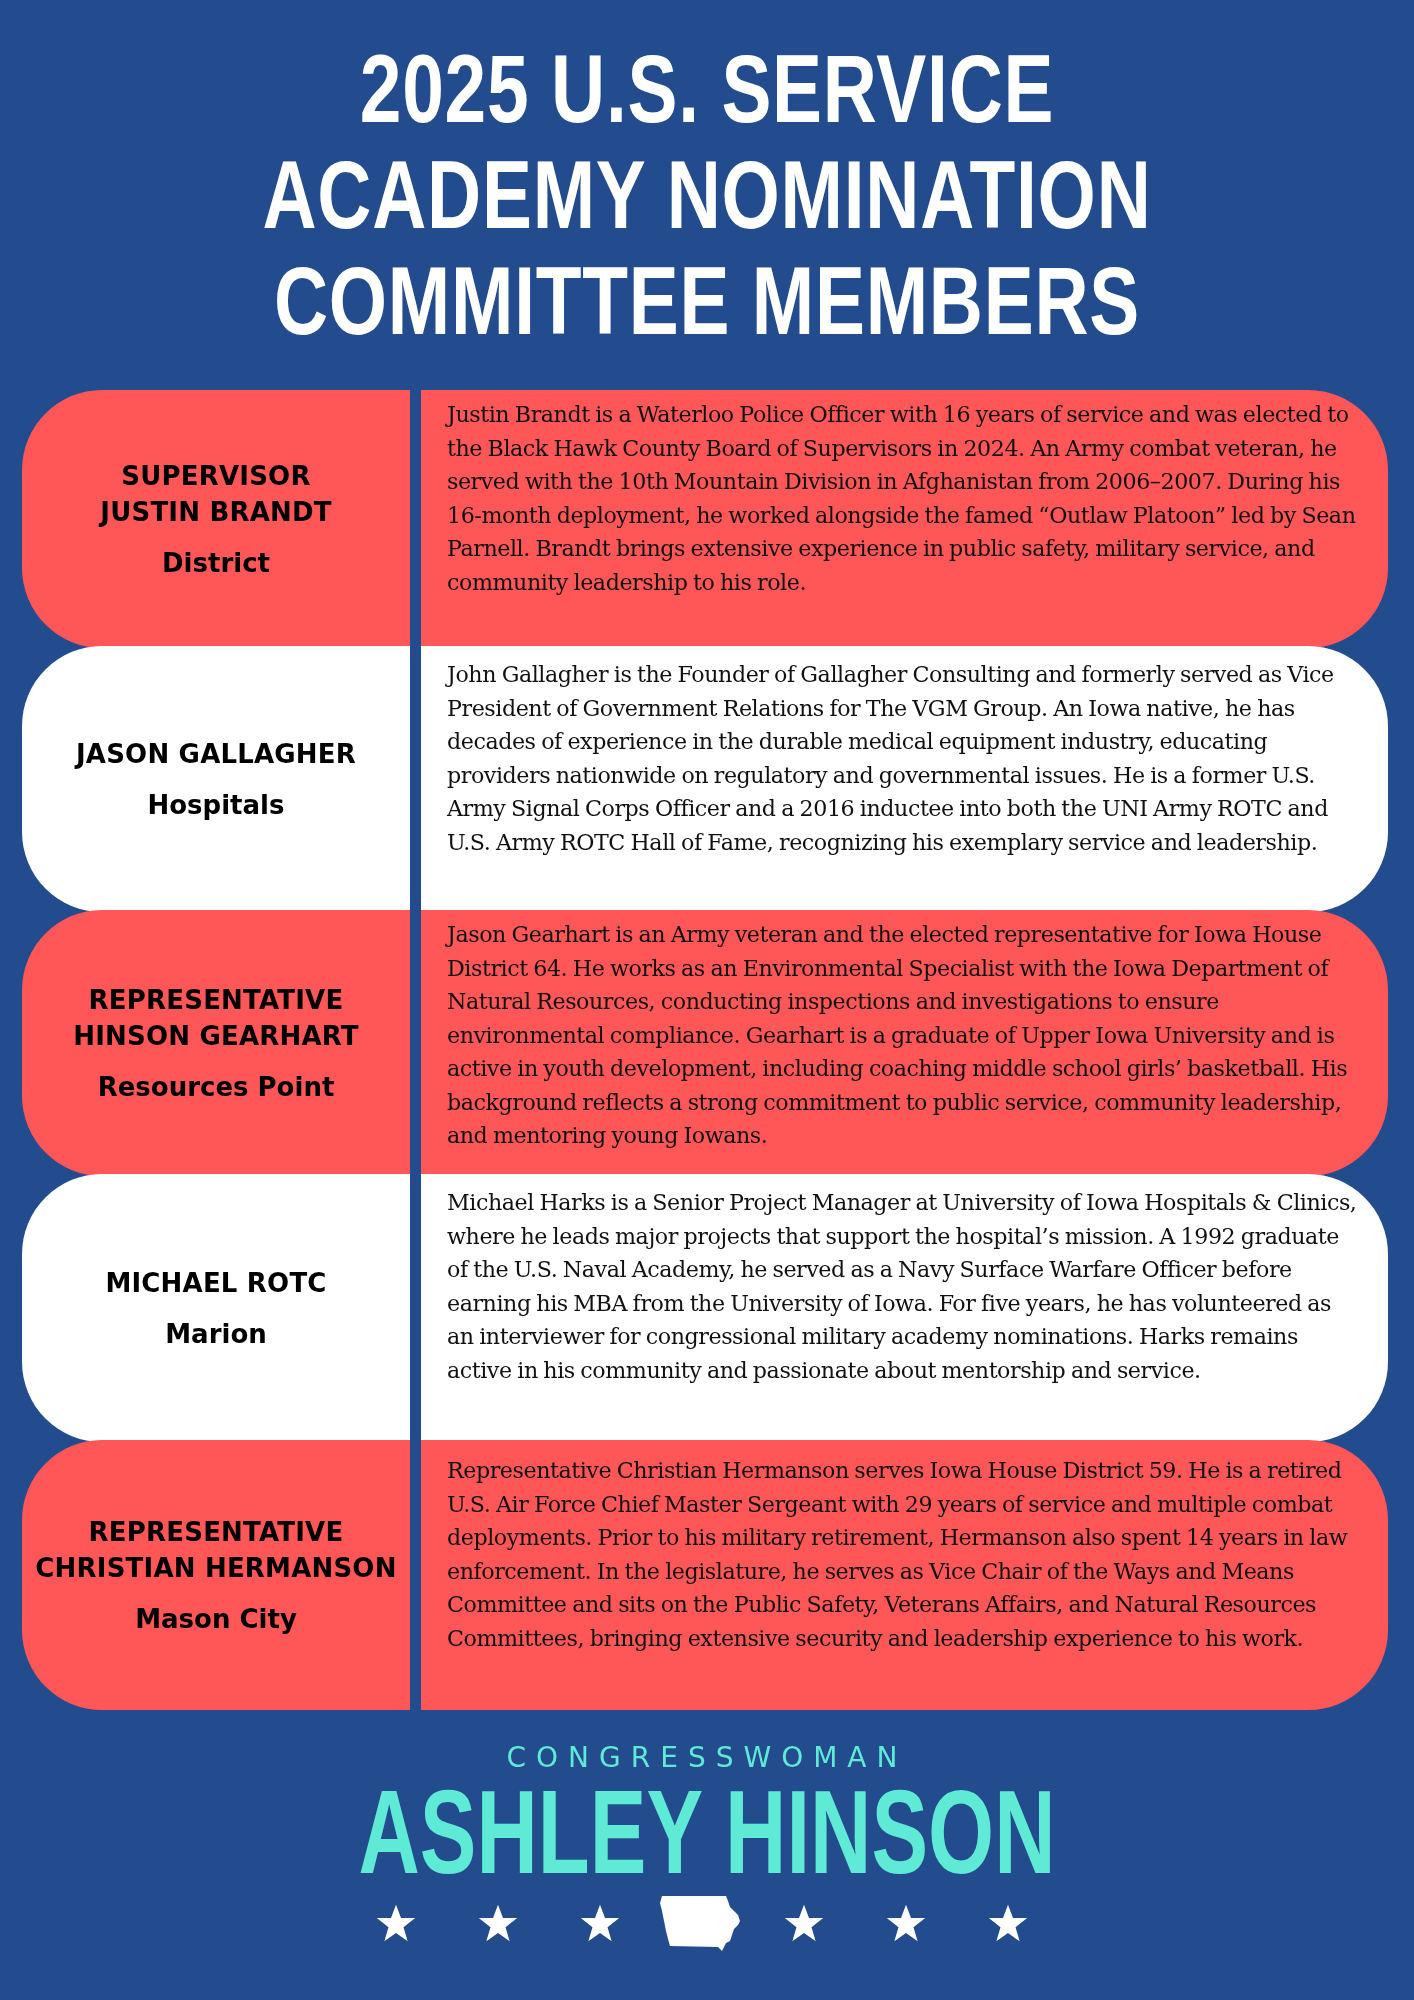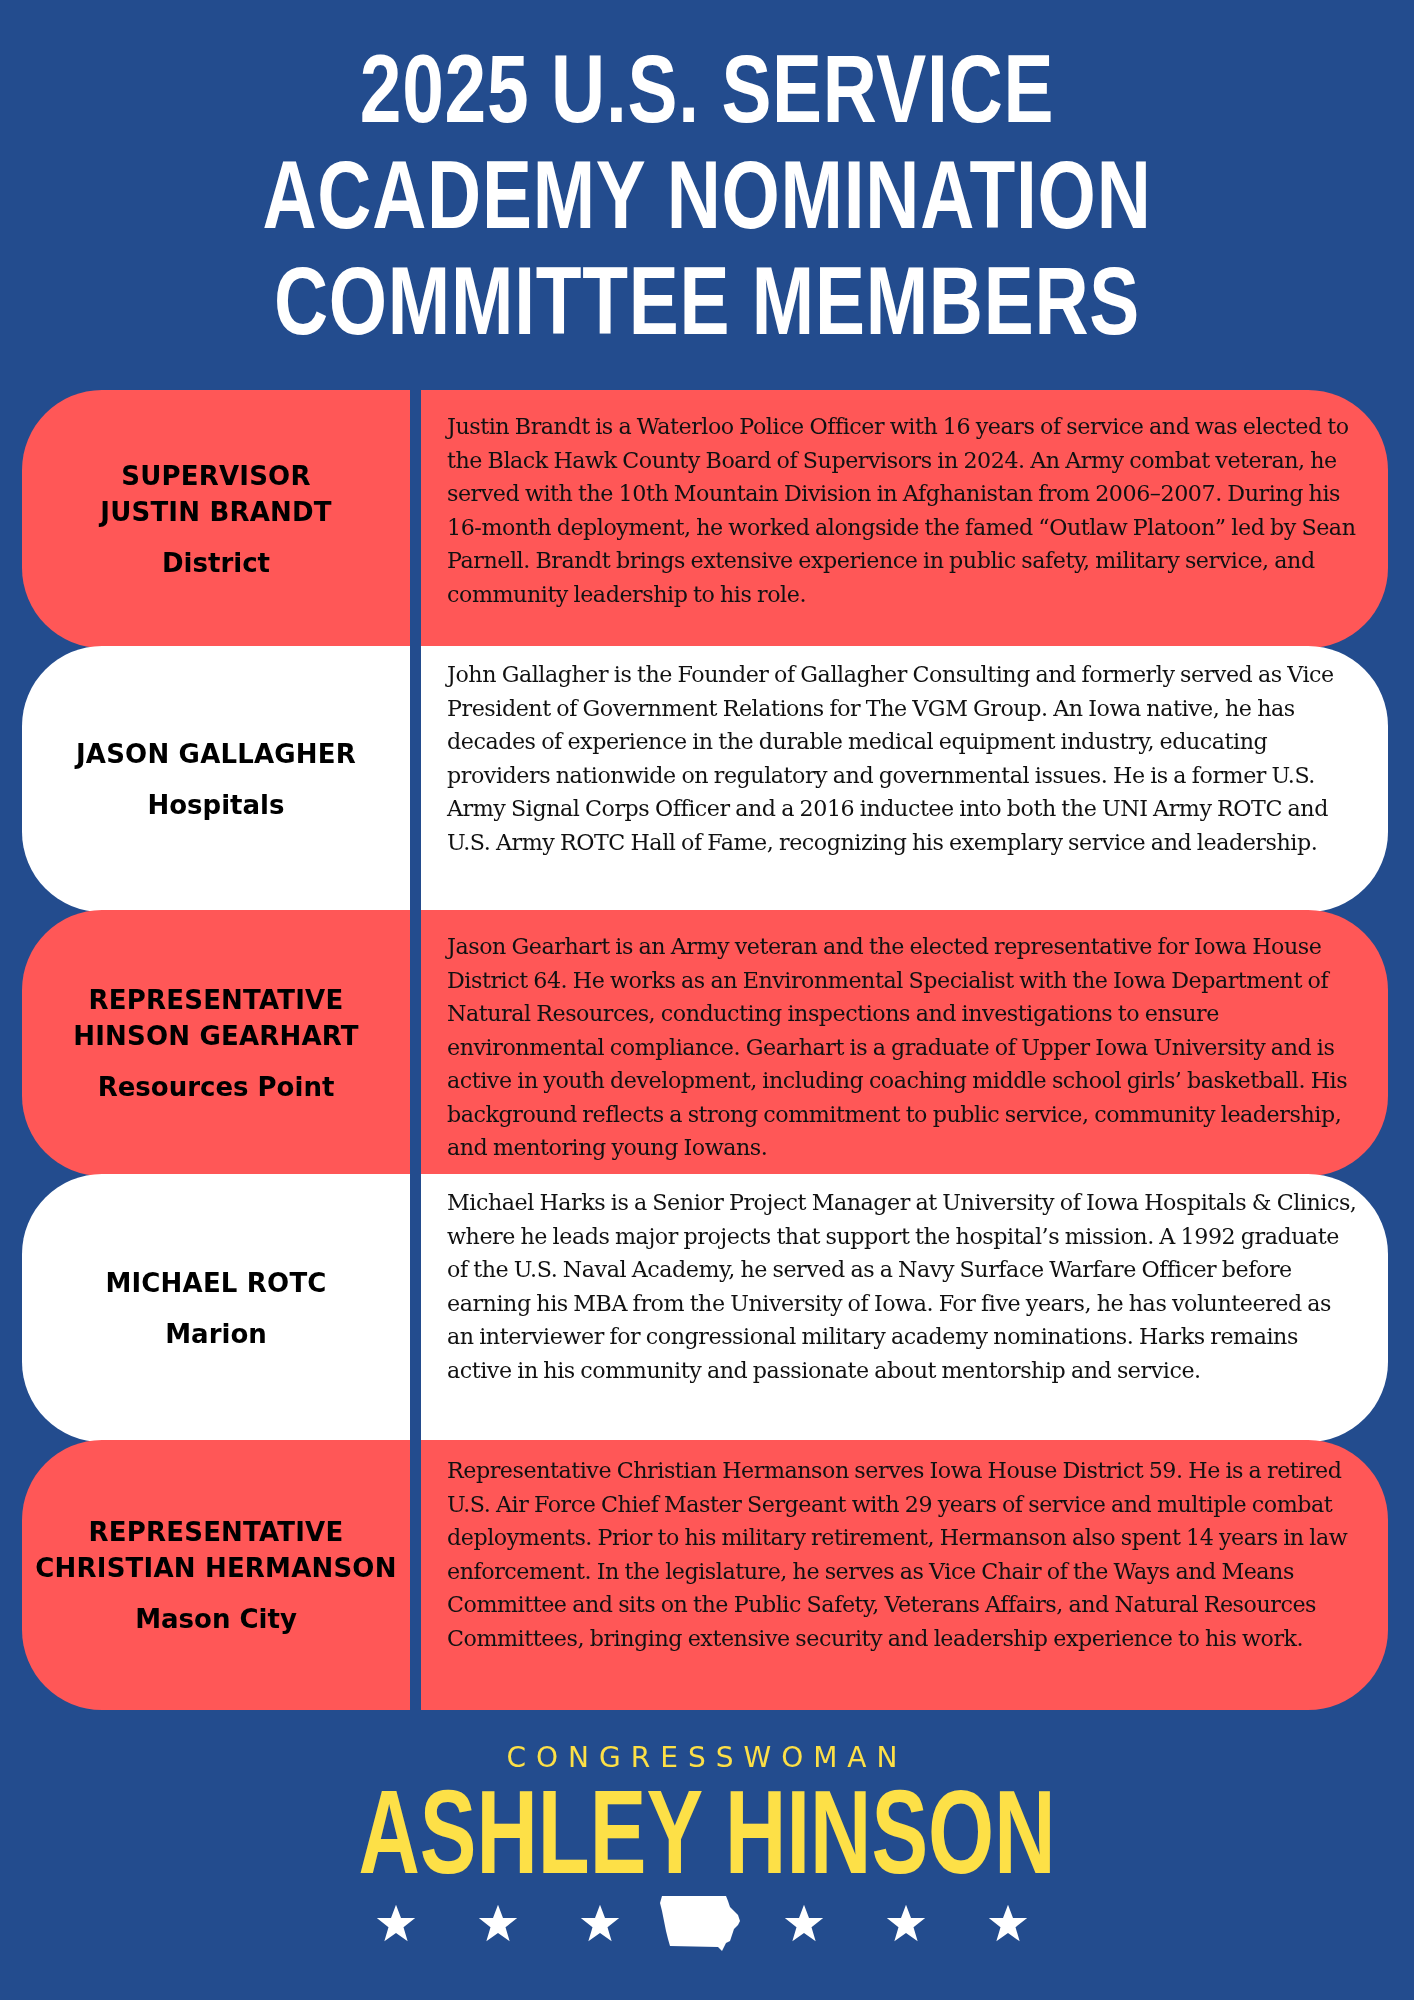--- a/index.html
+++ b/index.html
@@ -40,29 +40,29 @@
     font-family: "DejaVu Sans", sans-serif; font-weight: bold;
     font-size: 26px; line-height: 36px; letter-spacing: 0.2px;
   }
   .city {
     font-family: "DejaVu Sans", sans-serif; font-weight: bold;
     font-size: 26px; line-height: 34px; margin-top: 16px;
   }
   .divider { width: 11px; flex: none; background: #234C8E; }
   .bio {
     flex: 1;
-    padding: 20px 30px 10px 26px;
+    padding: 8px 30px 10px 26px;
     font-family: "DejaVu Serif", serif;
     font-size: 22.2px; line-height: 33.5px;
     color: #111;
     letter-spacing: -0.45px;
     word-spacing: -1px;
   }
   .footer {
-    position: absolute; left: 0; top: 1740px; width: 1414px; text-align: center; color: #fde047;
+    position: absolute; left: 0; top: 1740px; width: 1414px; text-align: center; color: #5eead4;
   }
   .congress {
     font-family: "DejaVu Sans", sans-serif;
     font-size: 28px; letter-spacing: 10px; line-height: 36px;
     font-weight: normal;
   }
   .brand {
     font-family: "Liberation Sans", sans-serif; font-weight: bold;
     font-size: 118px; line-height: 104px;
     transform: scaleX(0.72); transform-origin: center top;

